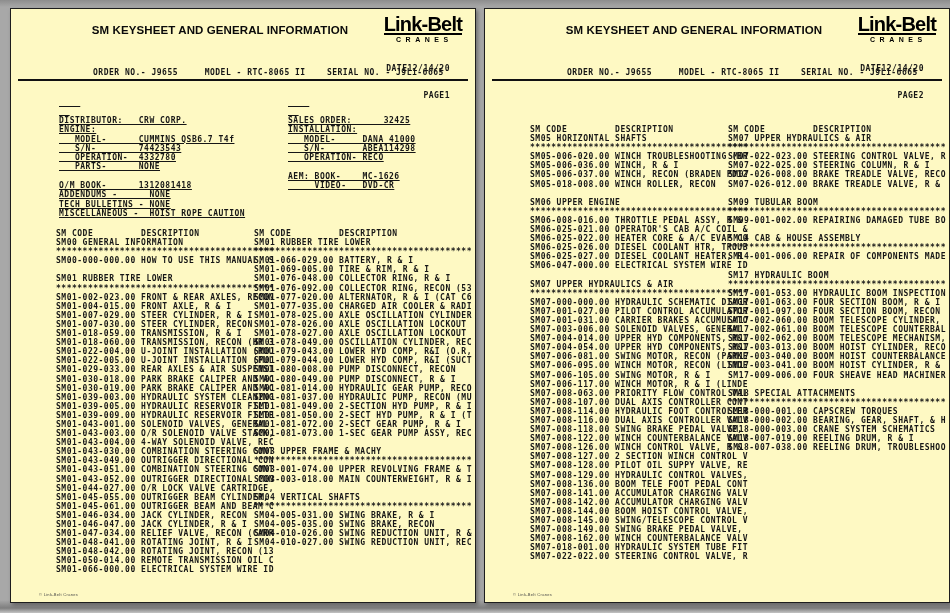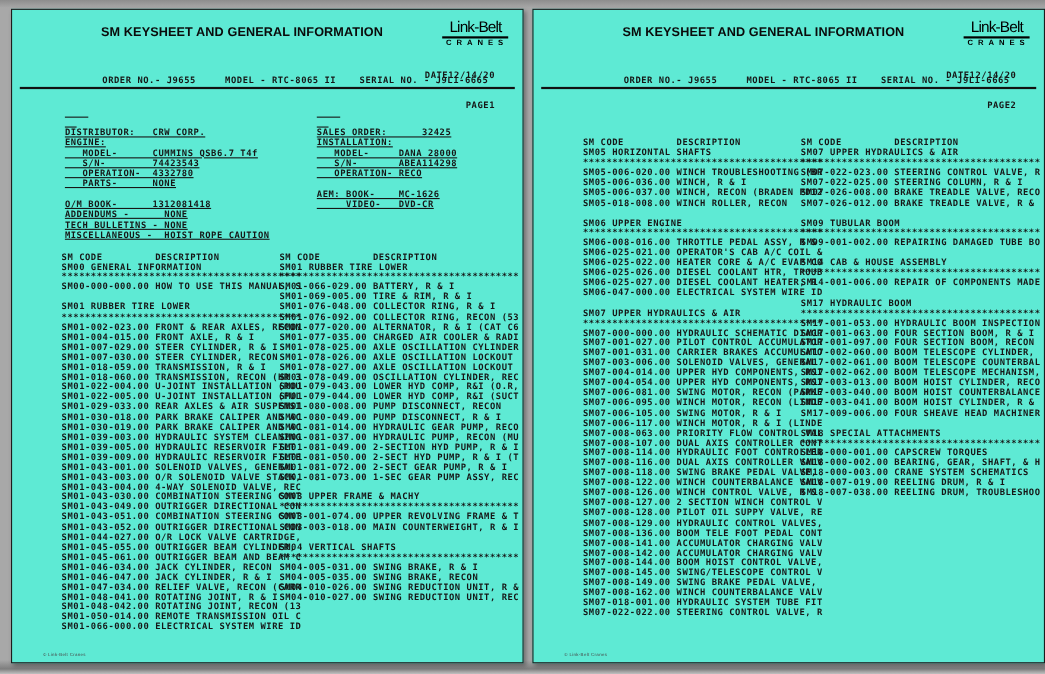--- a/index.html
+++ b/index.html
@@ -7,31 +7,31 @@
     position:relative;width:950px;height:613px;overflow:hidden;
     background:#a8a8a8;
     font-family:"Liberation Sans",sans-serif;
   }
   .band-top{position:absolute;top:0;left:0;right:0;height:7px;
     background:linear-gradient(#8d8d8d,#a8a8a8);pointer-events:none;}
   .band-bottom{position:absolute;bottom:0;left:0;right:0;height:13px;
     background:linear-gradient(#a8a8a8 0%,#7e7e7e 62%,#c4c4c4 100%);pointer-events:none;}
   .page{
     position:absolute;top:8px;width:464px;height:593px;
-    background:#5eead4;border:1px solid #1d1d1d;
+    background:#fef9c3;border:1px solid #1d1d1d;
     box-shadow:2px 2px 4px rgba(0,0,0,0.35);
   }
   .page-1{left:10px;}
   .page-2{left:484px;}
   .title{
     position:absolute;top:15px;left:28px;width:362px;text-align:center;
     font-weight:bold;font-size:11.5px;letter-spacing:0.1px;color:#0a0a0a;
   }
   .logo{position:absolute;top:7px;right:13px;text-align:center;color:#000;}
-  .logo-main{font-weight:normal;font-size:14px;line-height:16px;letter-spacing:-0.8px;}
+  .logo-main{font-weight:bold;font-size:20px;line-height:16px;letter-spacing:-0.8px;}
   .logo-sub{border-top:2px solid #000;margin-top:1px;padding-top:1px;
     font-weight:bold;font-size:7px;letter-spacing:4.5px;text-indent:3px;}
   .mono{
     font-family:"DejaVu Sans Mono",monospace;font-weight:bold;
     font-size:8px;letter-spacing:0.5px;color:#161616;white-space:pre;
   }
   .datebox{position:absolute;top:37px;left:367px;width:72px;}
   .daterow{display:flex;justify-content:flex-end;height:9px;line-height:9px;}
   .orderline{position:absolute;top:59px;left:38px;height:9px;line-height:9px;margin-left:44px;}
   .rule{position:absolute;top:70px;left:7px;right:7px;height:2px;background:#111;}
@@ -75,21 +75,21 @@
   </div>
 
   <div class="orderline mono">ORDER NO.- J9655     MODEL - RTC-8065 II    SERIAL NO. - J9L1-6665</div>
   <div class="rule"></div>
 
   <div class="info info-left mono">
     
   <div class="line">DISTRIBUTOR:   CRW CORP.</div><div class="line">ENGINE:</div><div class="line">   MODEL-      CUMMINS QSB6.7 T4f</div><div class="line">   S/N-        74423543</div><div class="line">   OPERATION-  4332780</div><div class="line">   PARTS-      NONE</div><div class="line"></div><div class="line">O/M BOOK-      1312081418</div><div class="line">ADDENDUMS -      NONE</div><div class="line">TECH BULLETINS - NONE</div><div class="line">MISCELLANEOUS -  HOIST ROPE CAUTION</div></div>
   <div class="info info-right mono">
     
-  <div class="line">SALES ORDER:      32425</div><div class="line">INSTALLATION:</div><div class="line">   MODEL-     DANA 28000</div><div class="line">   S/N-       ABEA114298</div><div class="line">   OPERATION- RECO</div><div class="line"></div><div class="line">AEM: BOOK-    MC-1626</div><div class="line">     VIDEO-   DVD-CR</div></div>
+  <div class="line">SALES ORDER:      32425</div><div class="line">INSTALLATION:</div><div class="line">   MODEL-     DANA 41000</div><div class="line">   S/N-       ABEA114298</div><div class="line">   OPERATION- RECO</div><div class="line"></div><div class="line">AEM: BOOK-    MC-1626</div><div class="line">     VIDEO-   DVD-CR</div></div>
 
   <div class="col col-1 mono">
     
   <div class="line">SM CODE         DESCRIPTION</div><div class="line">SM00 GENERAL INFORMATION</div><div class="line">*****************************************</div><div class="line">SM00-000-000.00 HOW TO USE THIS MANUAL, S</div><div class="line"></div><div class="line">SM01 RUBBER TIRE LOWER</div><div class="line">*****************************************</div><div class="line">SM01-002-023.00 FRONT &amp; REAR AXLES, RECON</div><div class="line">SM01-004-015.00 FRONT AXLE, R &amp; I</div><div class="line">SM01-007-029.00 STEER CYLINDER, R &amp; I</div><div class="line">SM01-007-030.00 STEER CYLINDER, RECON</div><div class="line">SM01-018-059.00 TRANSMISSION, R &amp; I</div><div class="line">SM01-018-060.00 TRANSMISSION, RECON (HR 3</div><div class="line">SM01-022-004.00 U-JOINT INSTALLATION (ROU</div><div class="line">SM01-022-005.00 U-JOINT INSTALLATION (FUL</div><div class="line">SM01-029-033.00 REAR AXLES &amp; AIR SUSPENSI</div><div class="line">SM01-030-018.00 PARK BRAKE CALIPER AND AC</div><div class="line">SM01-030-019.00 PARK BRAKE CALIPER AND AC</div><div class="line">SM01-039-003.00 HYDRAULIC SYSTEM CLEANING</div><div class="line">SM01-039-005.00 HYDRAULIC RESERVOIR FILT</div><div class="line">SM01-039-009.00 HYDRAULIC RESERVOIR FILTE</div><div class="line">SM01-043-001.00 SOLENOID VALVES, GENERAL</div><div class="line">SM01-043-003.00 O/R SOLENOID VALVE STACK,</div><div class="line">SM01-043-004.00 4-WAY SOLENOID VALVE, REC</div><div class="line">SM01-043-030.00 COMBINATION STEERING CONT</div><div class="line">SM01-043-049.00 OUTRIGGER DIRECTIONAL CON</div><div class="line">SM01-043-051.00 COMBINATION STEERING CONT</div><div class="line">SM01-043-052.00 OUTRIGGER DIRECTIONAL CON</div><div class="line">SM01-044-027.00 O/R LOCK VALVE CARTRIDGE,</div><div class="line">SM01-045-055.00 OUTRIGGER BEAM CYLINDER,</div><div class="line">SM01-045-061.00 OUTRIGGER BEAM AND BEAM C</div><div class="line">SM01-046-034.00 JACK CYLINDER, RECON</div><div class="line">SM01-046-047.00 JACK CYLINDER, R &amp; I</div><div class="line">SM01-047-034.00 RELIEF VALVE, RECON (CARR</div><div class="line">SM01-048-041.00 ROTATING JOINT, R &amp; I</div><div class="line">SM01-048-042.00 ROTATING JOINT, RECON (13</div><div class="line">SM01-050-014.00 REMOTE TRANSMISSION OIL C</div><div class="line">SM01-066-000.00 ELECTRICAL SYSTEM WIRE ID</div></div>
   <div class="col col-2 mono">
     
   <div class="line">SM CODE         DESCRIPTION</div><div class="line">SM01 RUBBER TIRE LOWER</div><div class="line">*****************************************</div><div class="line">SM01-066-029.00 BATTERY, R &amp; I</div><div class="line">SM01-069-005.00 TIRE &amp; RIM, R &amp; I</div><div class="line">SM01-076-048.00 COLLECTOR RING, R &amp; I</div><div class="line">SM01-076-092.00 COLLECTOR RING, RECON (53</div><div class="line">SM01-077-020.00 ALTERNATOR, R &amp; I (CAT C6</div><div class="line">SM01-077-035.00 CHARGED AIR COOLER &amp; RADI</div><div class="line">SM01-078-025.00 AXLE OSCILLATION CYLINDER</div><div class="line">SM01-078-026.00 AXLE OSCILLATION LOCKOUT</div><div class="line">SM01-078-027.00 AXLE OSCILLATION LOCKOUT</div><div class="line">SM01-078-049.00 OSCILLATION CYLINDER, REC</div><div class="line">SM01-079-043.00 LOWER HYD COMP, R&amp;I (O.R,</div><div class="line">SM01-079-044.00 LOWER HYD COMP, R&amp;I (SUCT</div><div class="line">SM01-080-008.00 PUMP DISCONNECT, RECON</div><div class="line">SM01-080-049.00 PUMP DISCONNECT, R &amp; I</div><div class="line">SM01-081-014.00 HYDRAULIC GEAR PUMP, RECO</div><div class="line">SM01-081-037.00 HYDRAULIC PUMP, RECON (MU</div><div class="line">SM01-081-049.00 2-SECTION HYD PUMP, R &amp; I</div><div class="line">SM01-081-050.00 2-SECT HYD PUMP, R &amp; I (T</div><div class="line">SM01-081-072.00 2-SECT GEAR PUMP, R &amp; I</div><div class="line">SM01-081-073.00 1-SEC GEAR PUMP ASSY, REC</div><div class="line"></div><div class="line">SM03 UPPER FRAME &amp; MACHY</div><div class="line">*****************************************</div><div class="line">SM03-001-074.00 UPPER REVOLVING FRAME &amp; T</div><div class="line">SM03-003-018.00 MAIN COUNTERWEIGHT, R &amp; I</div><div class="line"></div><div class="line">SM04 VERTICAL SHAFTS</div><div class="line">*****************************************</div><div class="line">SM04-005-031.00 SWING BRAKE, R &amp; I</div><div class="line">SM04-005-035.00 SWING BRAKE, RECON</div><div class="line">SM04-010-026.00 SWING REDUCTION UNIT, R &amp;</div><div class="line">SM04-010-027.00 SWING REDUCTION UNIT, REC</div></div>
 
   <div class="fineprint">© Link-Belt Cranes</div>
 </div>

